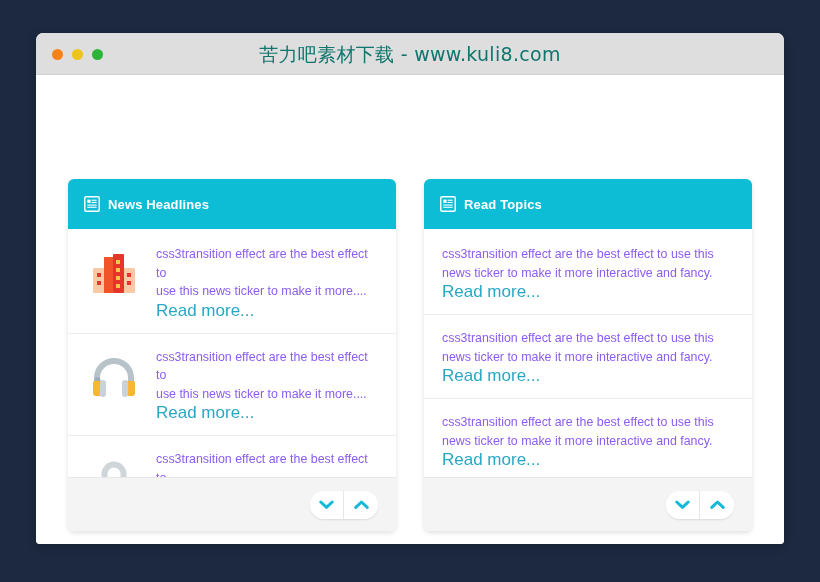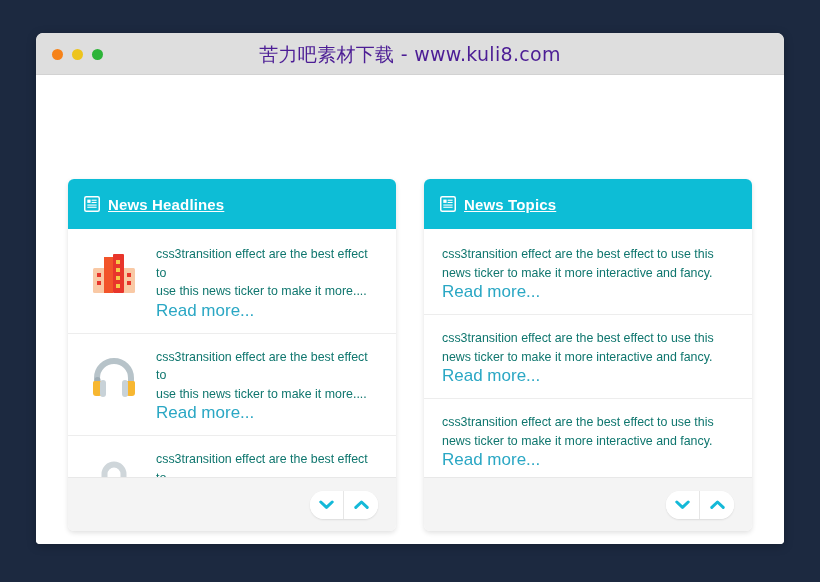--- a/index.html
+++ b/index.html
@@ -57,21 +57,21 @@
   .dot-minimize { background: #edc41c; }
   .dot-maximize { background: #2cb438; }
 
   .titlebar-title {
     position: absolute;
     left: 0; right: 0; top: 0;
     height: 27px;
     line-height: 42px;
     text-align: center;
     font-size: 19px;
-    color: #4c1d95;
+    color: #0f766e;
     letter-spacing: 0.3px;
     font-family: "DejaVu Sans", "Liberation Sans", sans-serif;
     font-weight: 400;
   }
 
   
   .page-canvas {
     position: relative;
     height: 469px;
     background: #ffffff;
@@ -110,25 +110,24 @@
     width: 16px;
     height: 16px;
     flex: 0 0 16px;
     position: relative;
     display: block;
   }
   .header-icon svg { display: block; }
 
   .ticker-title {
     color: #ffffff;
-    font-size: 15px;
+    font-size: 13px;
     font-weight: bold;
     letter-spacing: 0.15px;
     white-space: nowrap;
-    text-decoration: underline;
   }
 
   .ticker-body {
     background: #ffffff;
     padding: 2px 0 0 0;
     height: 248px;
     overflow: hidden;
   }
 
   .news-item {
@@ -153,21 +152,21 @@
   .news-thumb svg { display: block; }
 
   .news-text {
     flex: 1 1 auto;
     min-width: 0;
   }
 
   .news-line {
     font-size: 12.4px;
     line-height: 18.5px;
-    color: #0f766e;
+    color: #8b5cf6;
     font-family: "Liberation Sans", sans-serif;
   }
 
   .read-more {
     display: inline-block;
     margin-top: 1px;
     font-size: 17px;
     line-height: 18px;
     color: #2aa7c4;
     text-decoration: none;
@@ -326,21 +325,21 @@
           <span class="header-icon">
             <svg width="16" height="16" viewBox="0 0 16 16">
               <rect x="0.75" y="0.75" width="14.5" height="14.5" rx="1.5" fill="none" stroke="#ffffff" stroke-width="1.5"></rect>
               <rect x="3.3" y="3.6" width="3.3" height="3.3" fill="#ffffff"></rect>
               <rect x="7.6" y="3.7" width="5" height="1.1" fill="#ffffff"></rect>
               <rect x="7.6" y="5.9" width="5" height="1.1" fill="#ffffff"></rect>
               <rect x="3.3" y="8.5" width="9.3" height="1.1" fill="#ffffff"></rect>
               <rect x="3.3" y="10.7" width="9.3" height="1.1" fill="#ffffff"></rect>
             </svg>
           </span>
-          <span class="ticker-title">News Topics</span>
+          <span class="ticker-title">Read Topics</span>
         </div>
 
         <div class="ticker-body">
 
           <div class="news-item no-icon">
             <div class="news-text">
               <div class="news-line">css3transition effect are the best effect to use this</div>
               <div class="news-line">news ticker to make it more interactive and fancy.</div>
               <a class="read-more">Read more...</a>
             </div>

